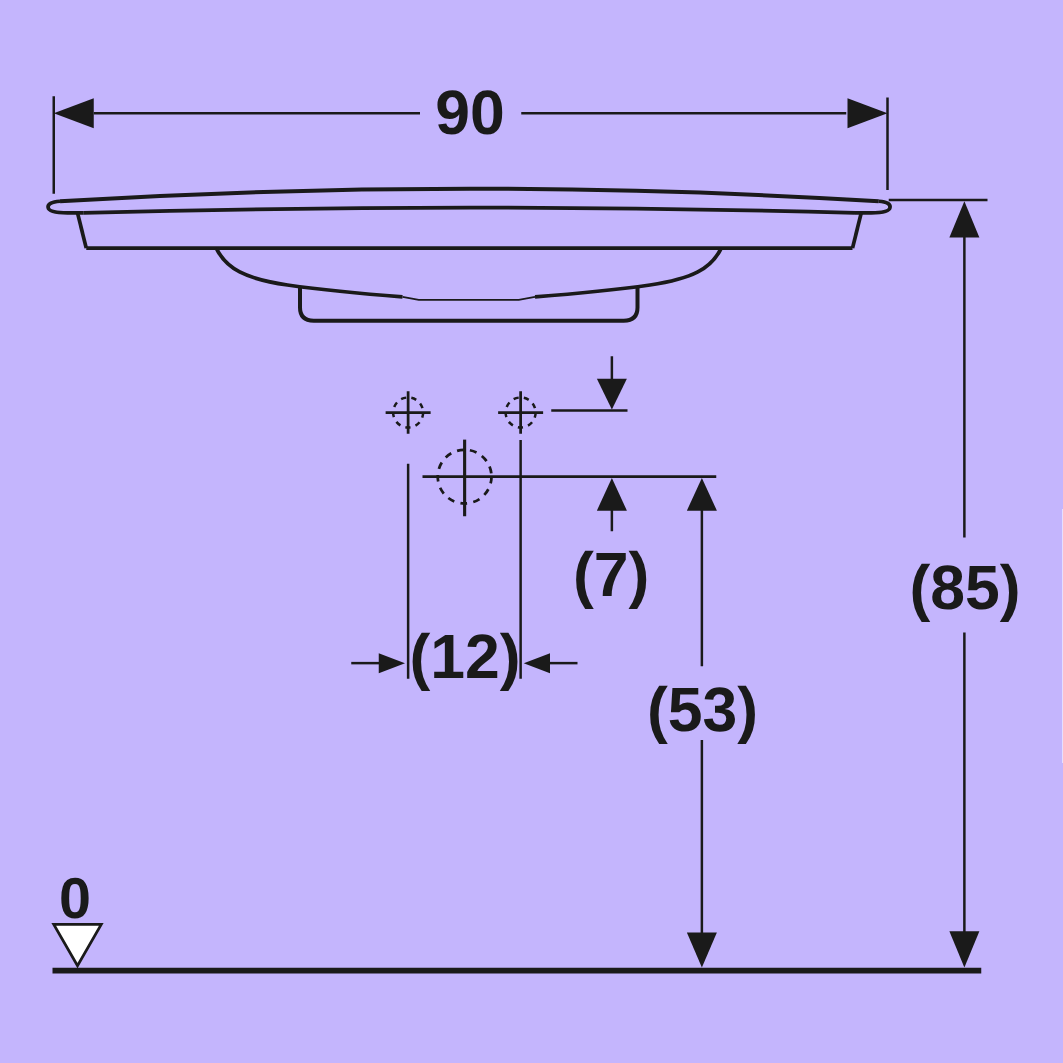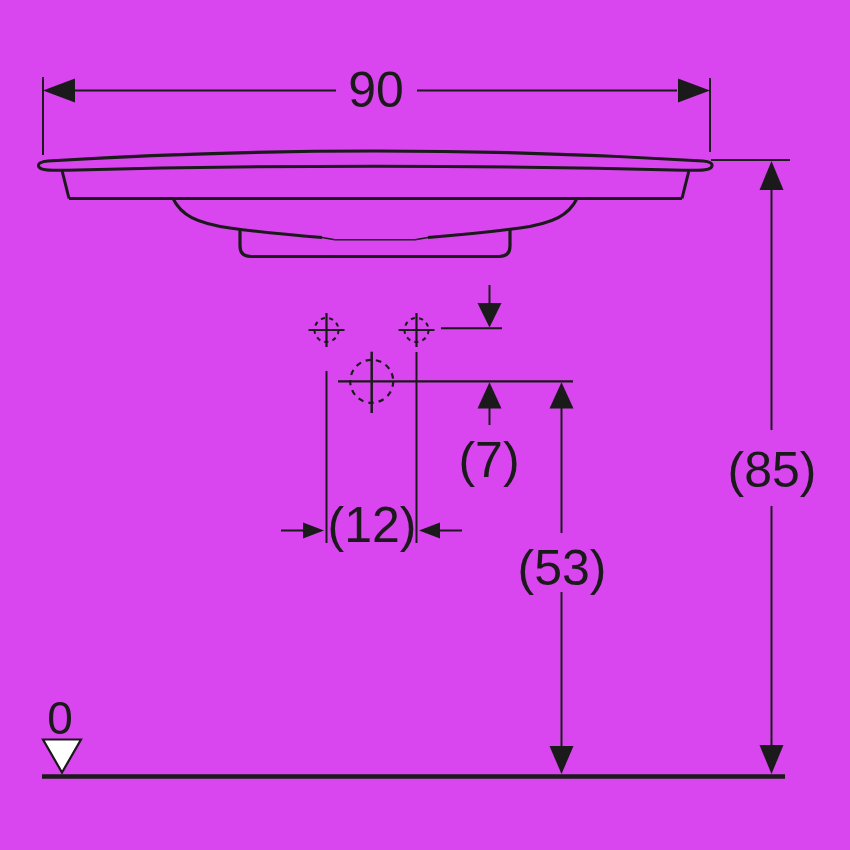--- a/index.html
+++ b/index.html
@@ -4,22 +4,23 @@
 <style>
   html, body {
     margin: 0;
     padding: 0;
     background: #ffffff;
   }
   .stage {
     position: relative;
     width: 850px;
     height: 850px;
-    background: #d946ef;
+    background: #c4b5fd;
     overflow: hidden;
+    font-weight: bold;
   }
   svg.drawing {
     display: block;
     width: 850px;
     height: 850px;
   }
   .dim-text {
     font-family: "Liberation Sans", "DejaVu Sans", sans-serif;
     font-size: 50px;
     fill: #1a1a1a;

